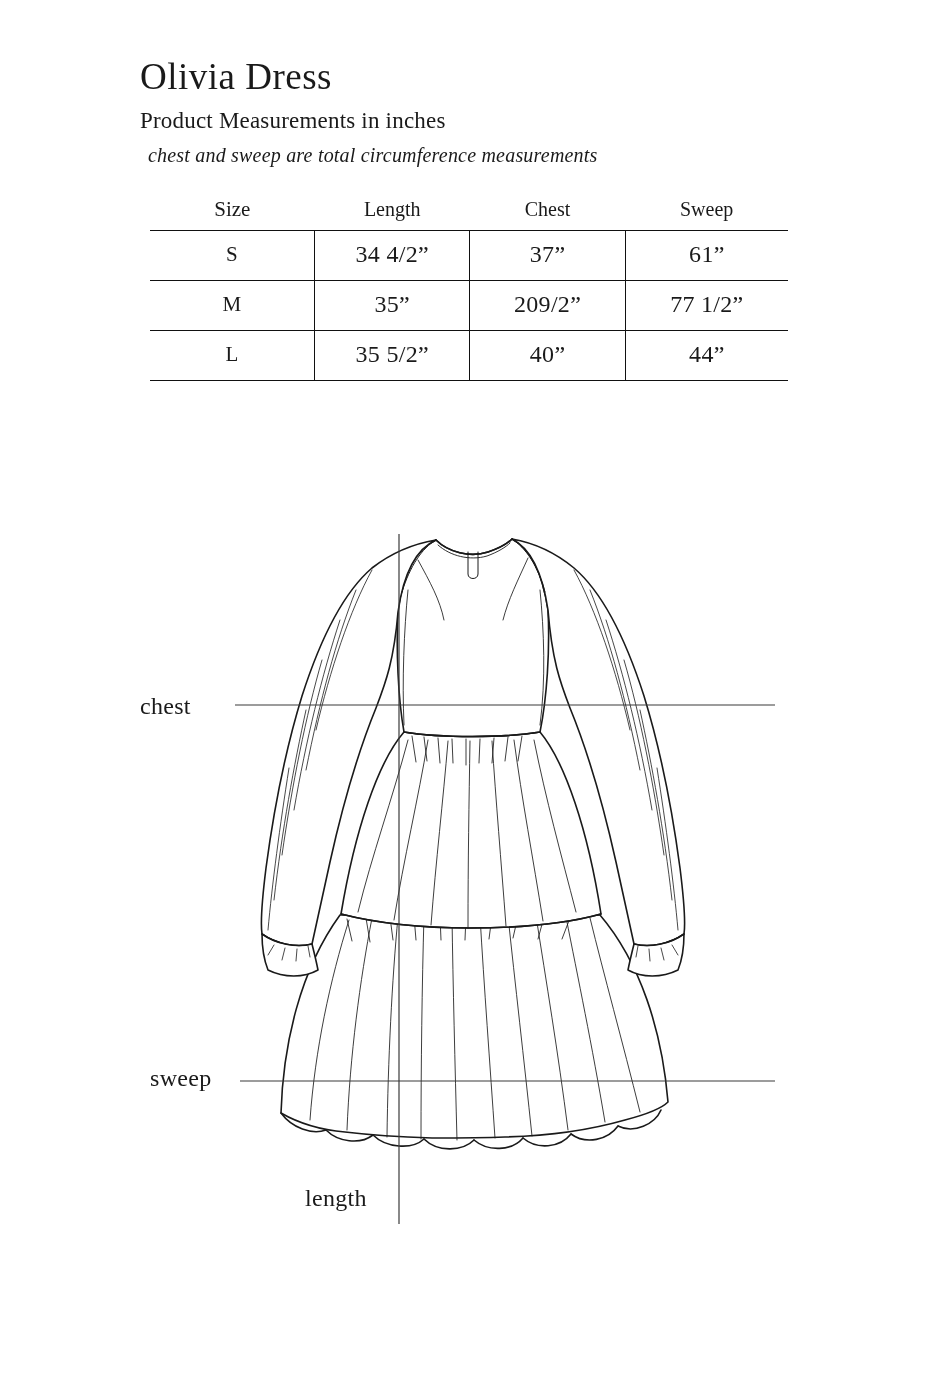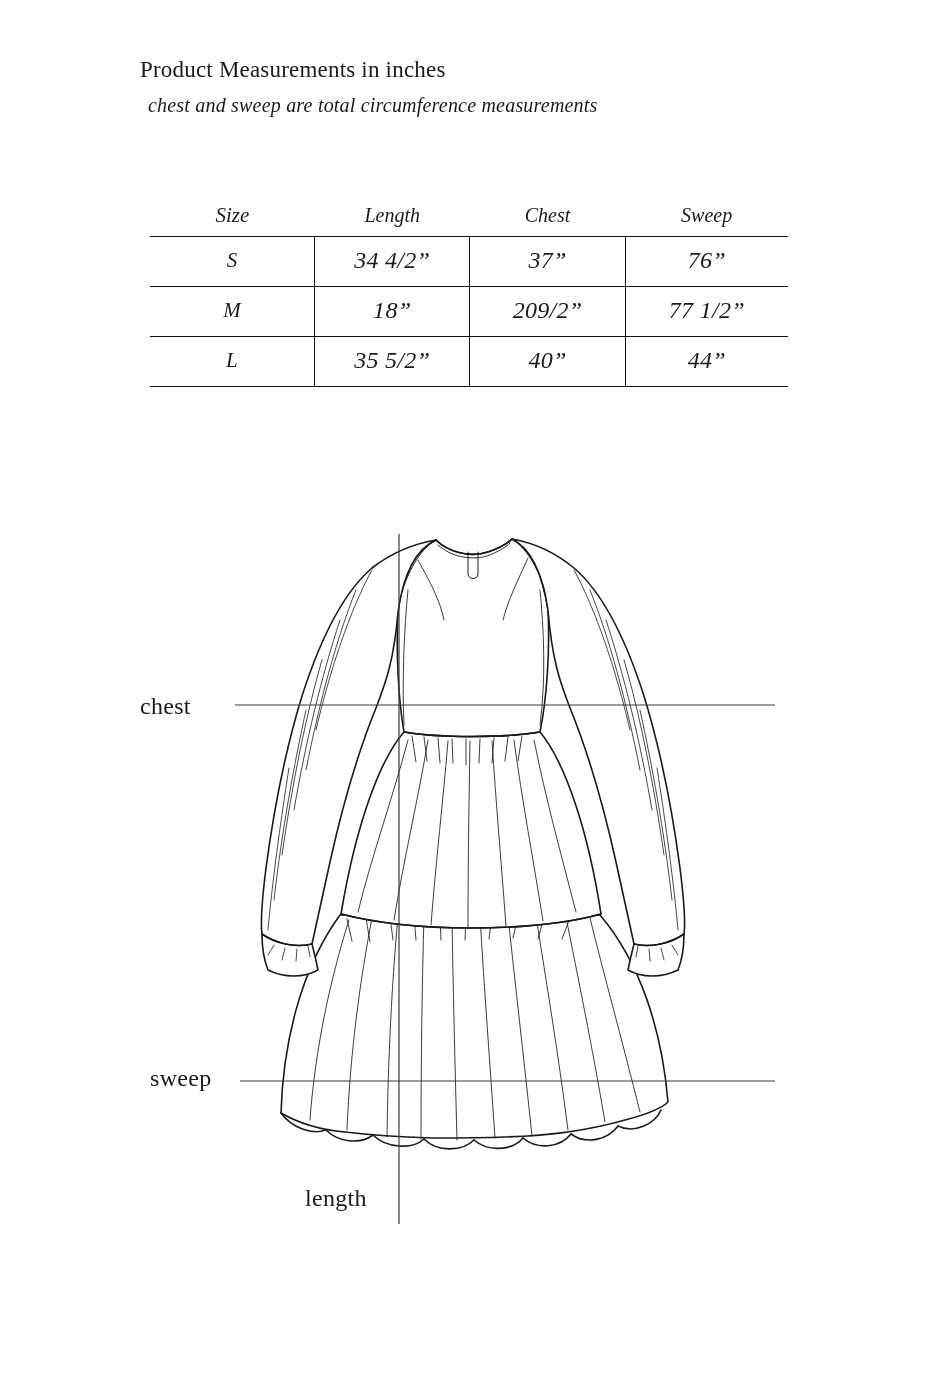--- a/index.html
+++ b/index.html
@@ -41,25 +41,24 @@
     font-style: italic;
     line-height: 1.25;
     margin: 8px;
     letter-spacing: 0.2px;
   }
 
   
   .size-table {
     position: absolute;
     left: 150px;
-    top: 199px;
+    top: 193px;
     width: 638px;
     border-collapse: collapse;
     font-size: 21px;
-    font-style: italic;
   }
   .size-table th {
     font-weight: 400;
     font-size: 20px;
     padding: 4px 0 8px 0;
     text-align: center;
     border: none;
   }
   .size-table thead tr {
     border-bottom: 1.6px solid #111;
@@ -110,43 +109,44 @@
     color: #1a1a1a;
   }
   .label-chest { left: 140px; top: 693px; }
   .label-sweep { left: 150px; top: 1065px; }
   .label-length { left: 305px; top: 1185px; }
 </style>
 </head>
 <body>
 
 <div class="header">
+  <h1 class="title">Olivia Dress</h1>
   <p class="subtitle">Product Measurements in inches</p>
   <p class="subnote">chest and sweep are total circumference measurements</p>
 </div>
 
 <table class="size-table">
   <thead>
     <tr>
       <th class="size-col">Size</th>
       <th class="len-col">Length</th>
       <th class="chest-col">Chest</th>
       <th class="sweep-col">Sweep</th>
     </tr>
   </thead>
   <tbody>
     <tr>
       <td class="size-col">S</td>
       <td class="len-col">34 4/2”</td>
       <td class="chest-col">37”</td>
-      <td class="sweep-col">76”</td>
+      <td class="sweep-col">61”</td>
     </tr>
     <tr>
       <td class="size-col">M</td>
-      <td class="len-col">18”</td>
+      <td class="len-col">35”</td>
       <td class="chest-col">209/2”</td>
       <td class="sweep-col">77 1/2”</td>
     </tr>
     <tr>
       <td class="size-col">L</td>
       <td class="len-col">35 5/2”</td>
       <td class="chest-col">40”</td>
       <td class="sweep-col">44”</td>
     </tr>
   </tbody>

